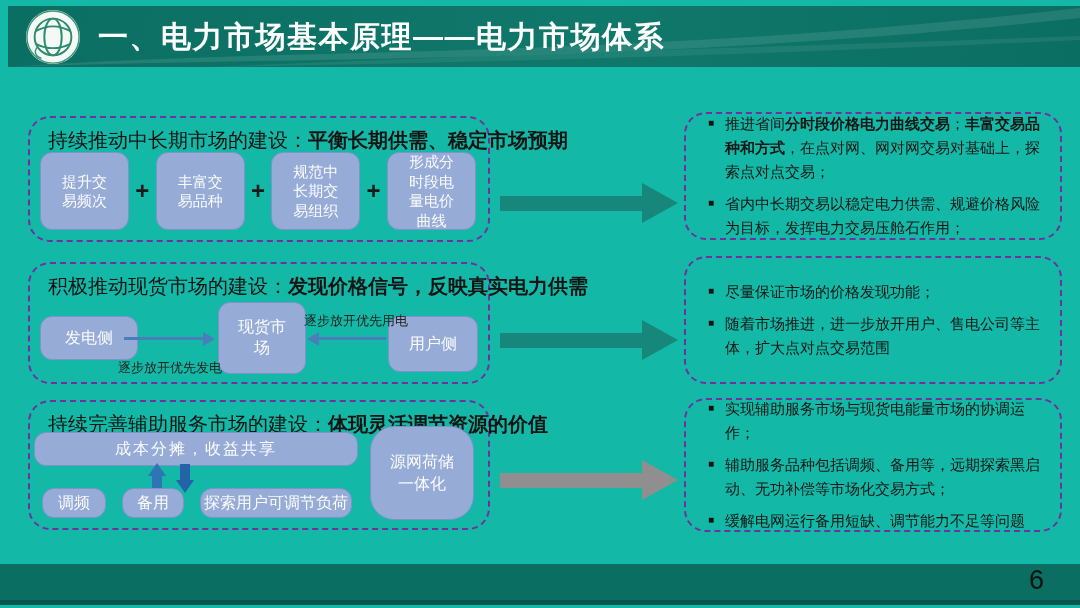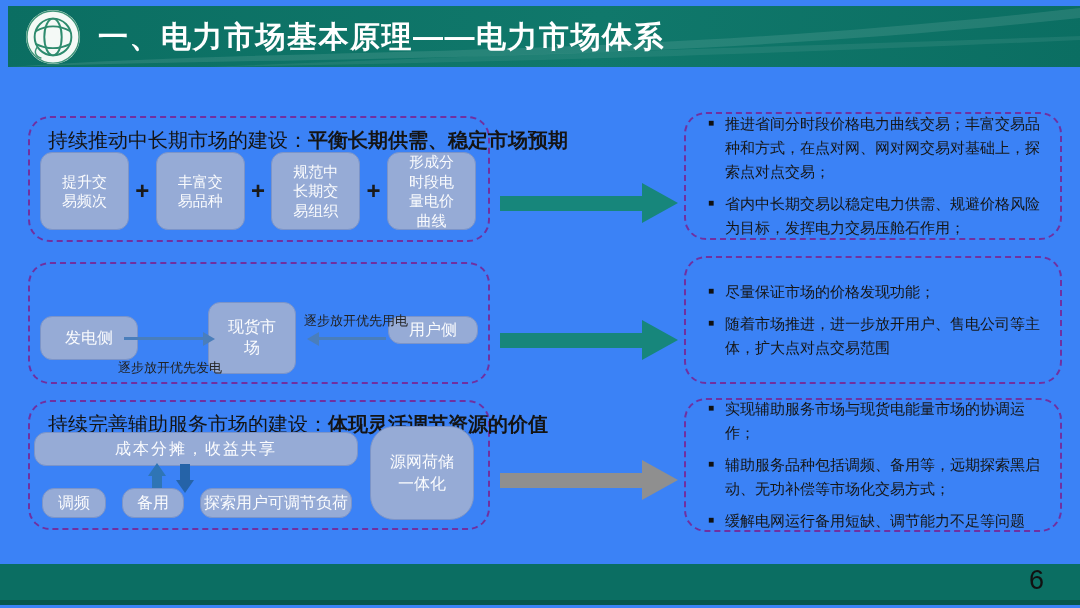--- a/index.html
+++ b/index.html
@@ -1,16 +1,16 @@
 <!DOCTYPE html>
 <html style="--banner: #0b6e62; --boxfill: #96abd6; --boxborder: #7b94c9; --dashed: #7030a0; --arrowteal: #17867b; --arrowgray: #8f8f8f; --flowblue: #4a7ebb; --upblue: #2f75b5; --downblue: #2563a8;"><head>
 <meta charset="utf-8">
 <style>
   html,body{margin:0;padding:0;background:#e8e8e8;}
-  .slide{position:relative;width:1080px;height:608px;background:#3b82f6;overflow:hidden;
+  .slide{position:relative;width:1080px;height:608px;background:#14b8a6;overflow:hidden;
          font-family:"Liberation Sans","DejaVu Sans",sans-serif;margin:0 auto;}
 
   
   .banner{position:absolute;left:8px;top:6px;right:0;height:61px;
           background:linear-gradient(100deg,var(--banner,#0b6e62) 0%,#10786b 55%,var(--banner,#0b6e62) 100%);}
   .banner svg.swoosh{position:absolute;inset:0;width:100%;height:100%;}
   .logo{position:absolute;left:16px;top:2px;width:58px;height:58px;}
   .banner h1{position:absolute;left:90px;top:50%;transform:translateY(-50%);
              margin:0;color:#fff;font-size:30px;font-weight:bold;letter-spacing:1.5px;white-space:nowrap;}
 
@@ -28,23 +28,23 @@
   .s1-row{position:absolute;left:10px;right:12px;top:34px;bottom:10px;
           display:flex;align-items:stretch;justify-content:space-between;}
   .s1-row .chip{width:89px;font-size:15px;line-height:1.3;}
   .s1-row .chip .t{display:inline-block;width:47px;}
   .s1-row .chip.wide4 .t{width:47px;}
   .plus{align-self:center;font-size:24px;font-weight:bold;color:#1a1a1a;padding:0 2px;}
 
   
   .s2 .chip{position:absolute;font-size:16px;}
   .gen{left:10px;top:52px;width:98px;height:44px;}
-  .spot{left:178px;top:38px;width:88px;height:72px;line-height:1.3;font-family:Liberation Serif, serif;}
+  .spot{left:188px;top:38px;width:88px;height:72px;line-height:1.3;font-family:Liberation Serif, serif;}
   .spot .t{display:inline-block;width:50px;}
-  .user{left:358px;top:52px;width:90px;height:28px;}
+  .user{left:358px;top:52px;width:90px;height:56px;}
   .aline{position:absolute;height:2.5px;background:var(--flowblue,#4a7ebb);top:73px;}
   .aline.toright::after{content:"";position:absolute;right:-11px;top:-5.5px;border-left:12px solid var(--flowblue,#4a7ebb);
         border-top:7px solid transparent;border-bottom:7px solid transparent;}
   .aline.toleft::before{content:"";position:absolute;left:-11px;top:-5.5px;border-right:12px solid var(--flowblue,#4a7ebb);
         border-top:7px solid transparent;border-bottom:7px solid transparent;}
   .albl{position:absolute;top:48px;font-family:"Liberation Serif","DejaVu Serif",serif;
         font-size:13px;color:#222;white-space:nowrap;}
 
   
   .s3 .chip{position:absolute;font-size:16px;}
@@ -73,21 +73,21 @@
   .blockarrow.teal .head{border-left:36px solid var(--arrowteal,#17867b);}
   .blockarrow.gray .shaft{background:var(--arrowgray,#8f8f8f);}
   .blockarrow.gray .head{border-left:36px solid var(--arrowgray,#8f8f8f);}
 
   
   .panel{display:flex;flex-direction:column;justify-content:center;
          padding:10px 18px 10px 22px;box-sizing:border-box;}
   .bullet{display:flex;margin:4px 0;}
   .bullet .marker{flex:0 0 auto;font-size:10px;color:#111;margin-right:11px;margin-top:5px;}
   .bullet .btext{font-size:15px;line-height:1.6;color:#161616;}
-  .bullet .btext b{font-weight:normal;}
+  .bullet .btext b{font-weight:bold;}
 
   
   .footer-bar{position:absolute;left:0;top:564px;width:1080px;height:36px;background:var(--banner,#0b6e62);}
   .footer-dark{position:absolute;left:0;top:600px;width:1080px;height:5px;background:#08564d;}
   .page-num{position:absolute;right:36px;top:565px;font-size:27px;color:#111;}
 </style>
 </head>
 <body>
 
 <div class="slide">
@@ -128,20 +128,23 @@
           <span class="t">规范中长期交易组织</span>
         </div>
       <div class="plus">+</div>
       <div class="chip wide4">
           <span class="t">形成分时段电量电价曲线</span>
         </div>
     </div>
   </section>
 
   <section class="dbox s2" style="left:28px;top:262px;width:462px;height:122px;">
+    <div class="sec-title">
+      <span>积极推动现货市场的建设：</span><b>发现价格信号，反映真实电力供需</b>
+    </div>
     <div class="chip gen">发电侧</div>
     <div class="chip spot">
         <span class="t">现货市场</span>
       </div>
     <div class="chip user">用户侧</div>
     <div class="aline toright" style="left:94px;width:80px;"></div>
     <div class="aline toleft" style="left:288px;width:68px;"></div>
     <div class="albl" style="left:88px;margin-top:47px;">逐步放开优先发电</div>
     <div class="albl" style="left:274px;">逐步放开优先用电</div>
   </section>

